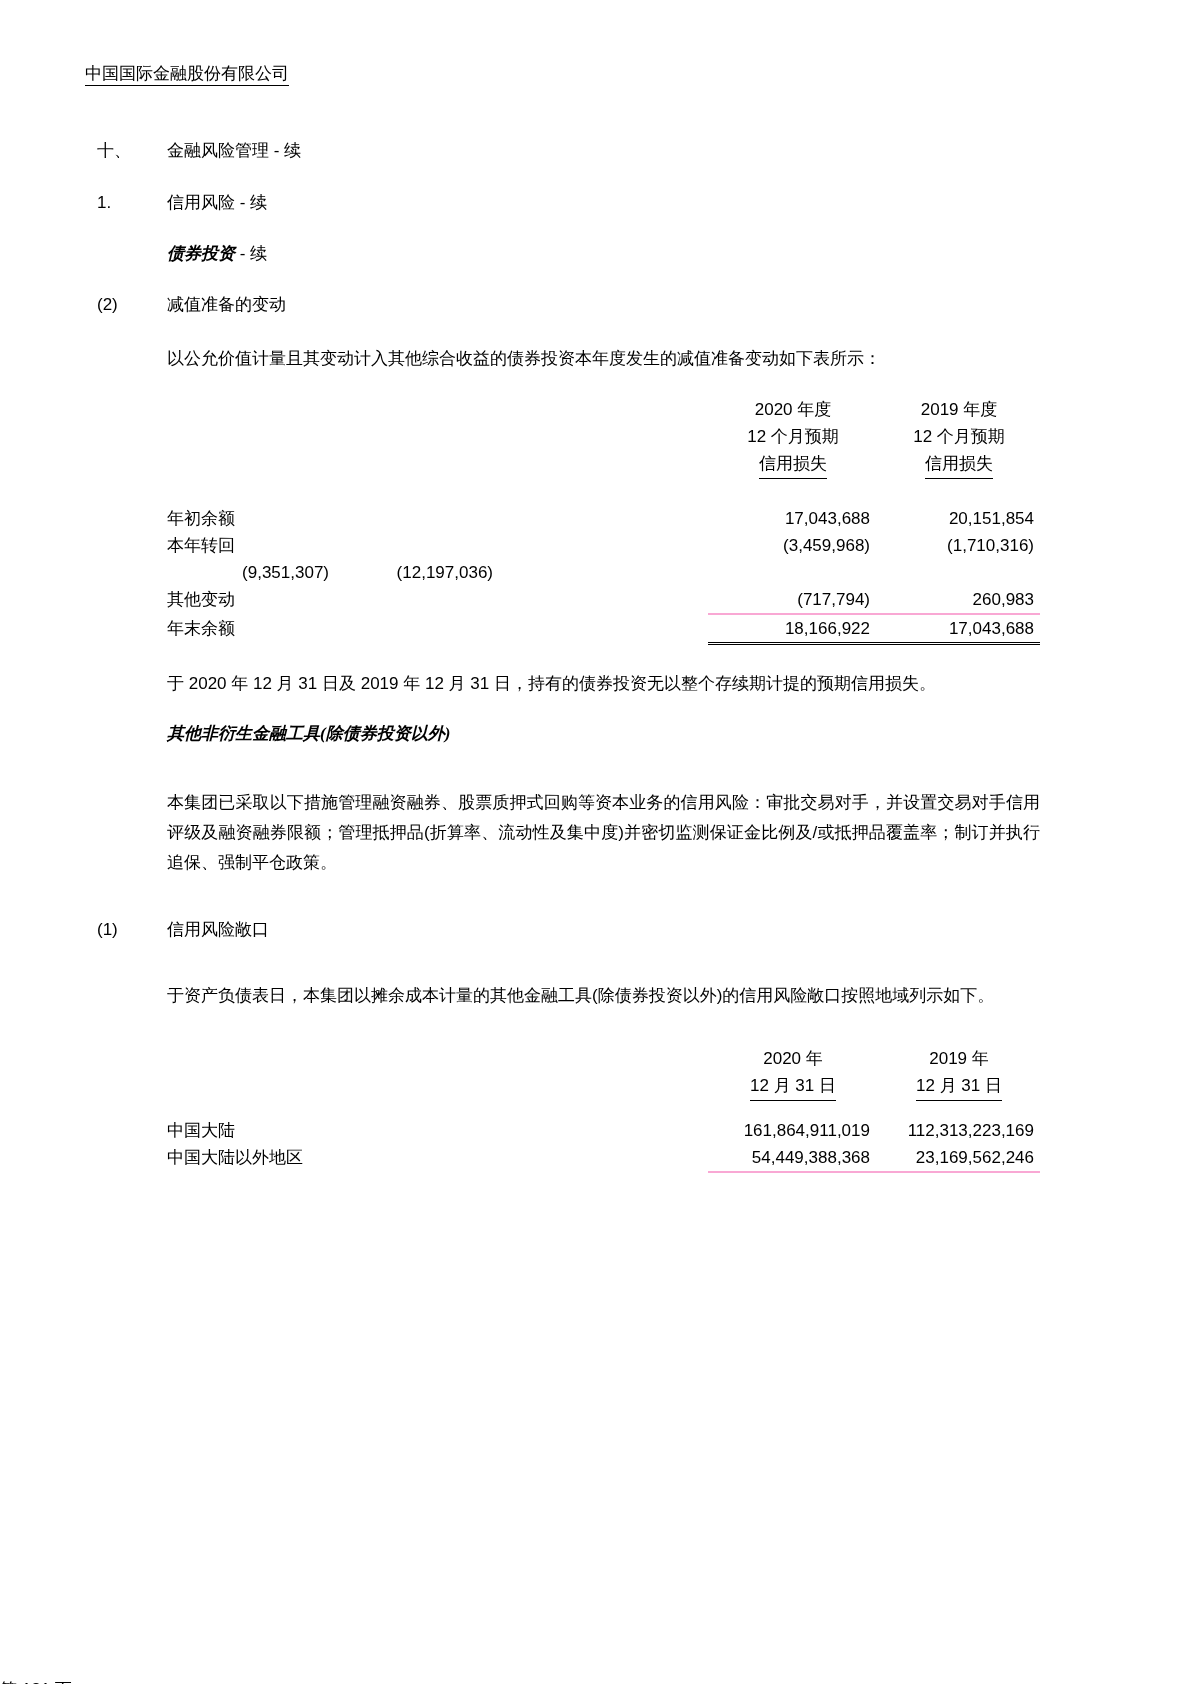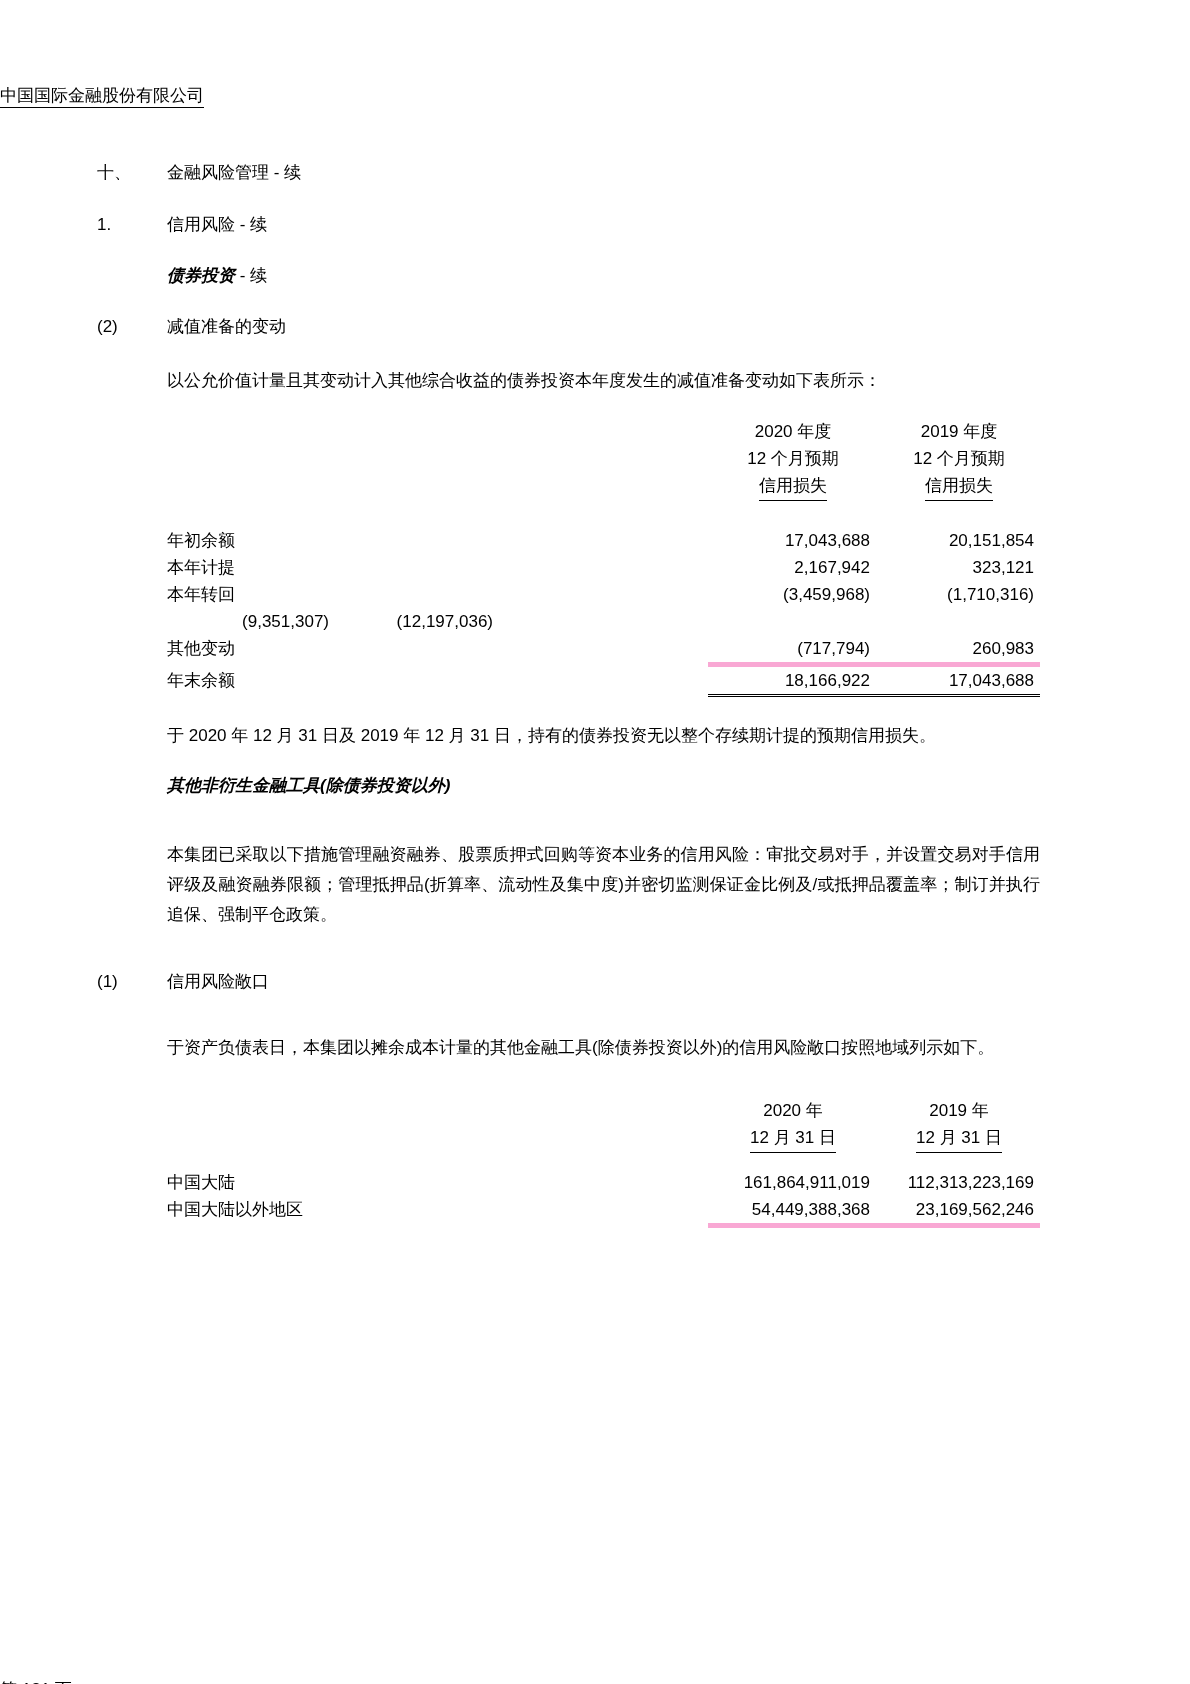--- a/index.html
+++ b/index.html
@@ -3,40 +3,40 @@
 <meta charset="utf-8">
 <style>
   html, body { margin:0; padding:0; background:#ffffff; }
   .page {
     position:relative;
     width:1190px; height:1684px;
     background:#ffffff; color:#000000;
     font-family:"Liberation Sans","DejaVu Sans",sans-serif;
     font-size:17px;
   }
-  .company { padding-top:84px; line-height:24px; }
+  .company { padding-top:62px; margin-left:85px; line-height:24px; }
   .company .u-title { border-bottom:1px solid #000; padding-bottom:2px; }
 
   .hrow { display:flex; margin-left:97px; line-height:24px; }
   .hrow .num { flex:none; width:70px; }
   .hrow .htxt { flex:1; }
-  .bi { font-weight:bold; font-style:italic; }
+  .bi { font-weight:bold; font-style:italic;font-family:Liberation Serif, serif; }
 
   .para { margin-left:167px; width:873px; text-align:justify; line-height:30px; }
   .single-line { text-align:left; }
 
   .tbl { margin-left:167px; width:873px; }
   .trow { display:flex; line-height:27px; }
   .tlabel { flex:1; text-align:left; }
   .tcell { flex:none; width:170px; text-align:right; padding-right:8px; box-sizing:border-box; }
   .tcell.c2 { width:162px; padding-right:6px; }
   .thead .tcell { text-align:center; padding-right:0; }
   .thead { line-height:27px; }
   .u { border-bottom:1px solid #000; padding-bottom:5px; }
-  .rule-below { border-bottom:5px solid #f9a8d4; }
+  .rule-below { border-bottom:2px solid #f9a8d4; }
   .dbl-below { border-bottom:3px double #000; }
   .tspace1 { height:28px; }
   .tspace2 { height:18px; }
 
   .mt-sec { margin-top:53px; }
   .mt-28 { margin-top:28px; }
   .mt-27 { margin-top:27px; }
   .mt-24 { margin-top:24px; }
   .mt-23 { margin-top:23px; }
   .mt-22 { margin-top:22px; }
@@ -90,25 +90,20 @@
         <div>2019 年度</div>
         <div>12 个月预期</div>
         <div><span class="u">信用损失</span></div>
       </div>
     </div>
     <div class="tspace1"></div>
     <div class="trow">
       <div class="tlabel">年初余额</div>
       <div class="tcell">17,043,688</div>
       <div class="tcell c2">20,151,854</div>
-    </div>
-    <div class="trow">
-      <div class="tlabel">本年计提</div>
-      <div class="tcell">2,167,942</div>
-      <div class="tcell c2">323,121</div>
     </div>
     <div class="trow">
       <div class="tlabel">本年转回</div>
       <div class="tcell">(3,459,968)</div>
       <div class="tcell c2">(1,710,316)</div>
     </div>
     <div class="trow">
       <div class="tcell">(9,351,307)</div>
       <div class="tcell c2">(12,197,036)</div>
     </div>

